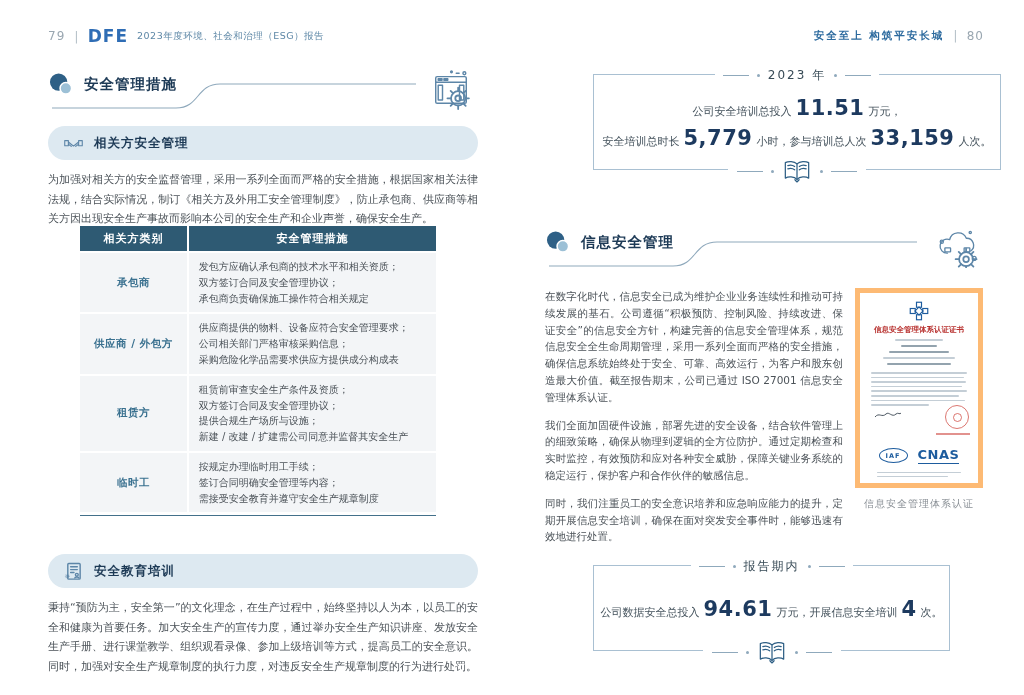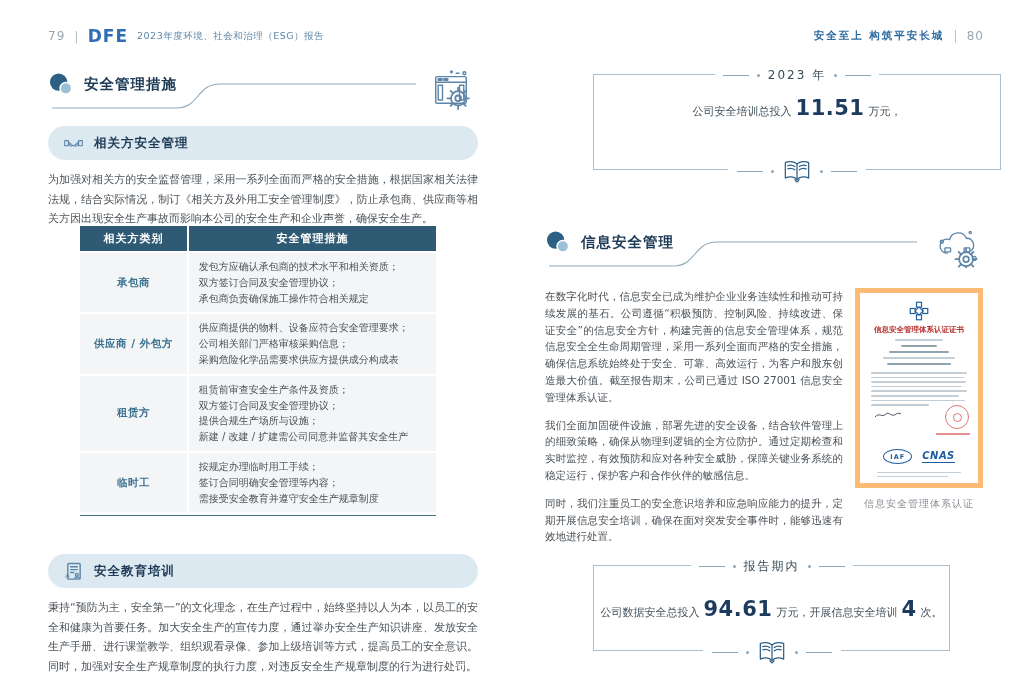--- a/index.html
+++ b/index.html
@@ -86,21 +86,21 @@
   .cert-text .bar{margin-top:0;height:1.6px;}
   .stamp{position:absolute;right:9px;top:112px;width:24px;height:24px;border:1.5px solid rgba(207,74,66,.75);
          border-radius:50%;box-sizing:border-box;}
   .stamp::after{content:"";position:absolute;left:7px;top:7px;width:7px;height:7px;
                 border:1px solid rgba(207,74,66,.75);border-radius:50%;}
   .redbar{position:absolute;right:8px;top:140px;width:34px;height:2px;background:rgba(207,74,66,.6);}
   .sig-svg{width:30px;height:10px;stroke:#4a5560;fill:none;stroke-width:1;align-self:flex-start;margin:4px 0 0 6px;}
   .cert-logos{margin-top:auto;display:flex;align-items:center;gap:10px;}
   .iaf{border:1.2px solid #1d5c9e;border-radius:50%;width:27px;height:13px;display:flex;align-items:center;
        justify-content:center;font-size:6.5px;font-weight:bold;color:#1d5c9e;letter-spacing:1px;}
-  .cnas{font-size:10px;font-weight:bold;font-style:italic;color:#1d5c9e;letter-spacing:0.5px;
+  .cnas{font-size:13px;font-weight:bold;color:#1d5c9e;letter-spacing:0.5px;
         border-bottom:1px solid #1d5c9e;padding-bottom:1px;text-align:right;}
   .cert-fine{width:80%;margin-top:5px;}
   .cert-fine .bar{height:1.4px;margin-top:2.5px;}
   .cert-caption{margin-top:9px;font-size:10px;color:#8a9096;letter-spacing:1px;}
 </style>
 </head>
 <body>
 
 <svg width="0" height="0" style="position:absolute" aria-hidden="true">
   <defs>
@@ -242,20 +242,23 @@
       <div class="sb-title-in">
         <span class="ddline"></span>
         <span class="dddot"></span>
         <span class="sb-title">2023 年</span>
         <span class="dddot"></span>
         <span class="ddline"></span>
       </div>
     </div>
     <div class="stat-line" style="margin-top:21px;">
       <span>公司安全培训总投入</span><span class="num">11.51</span><span>万元，</span>
+    </div>
+    <div class="stat-line" style="margin-top:6px;">
+      <span>安全培训总时长</span><span class="num">5,779</span><span>小时，参与培训总人次</span><span class="num">33,159</span><span>人次。</span>
     </div>
     <div class="sb-book-row">
       <div class="sb-book-in">
         <span class="ddline"></span>
         <span class="dddot"></span>
         <svg class="book-svg" viewBox="0 0 36 28">
             <use href="#sym-book"></use>
           </svg>
         <span class="dddot"></span>
         <span class="ddline"></span>

